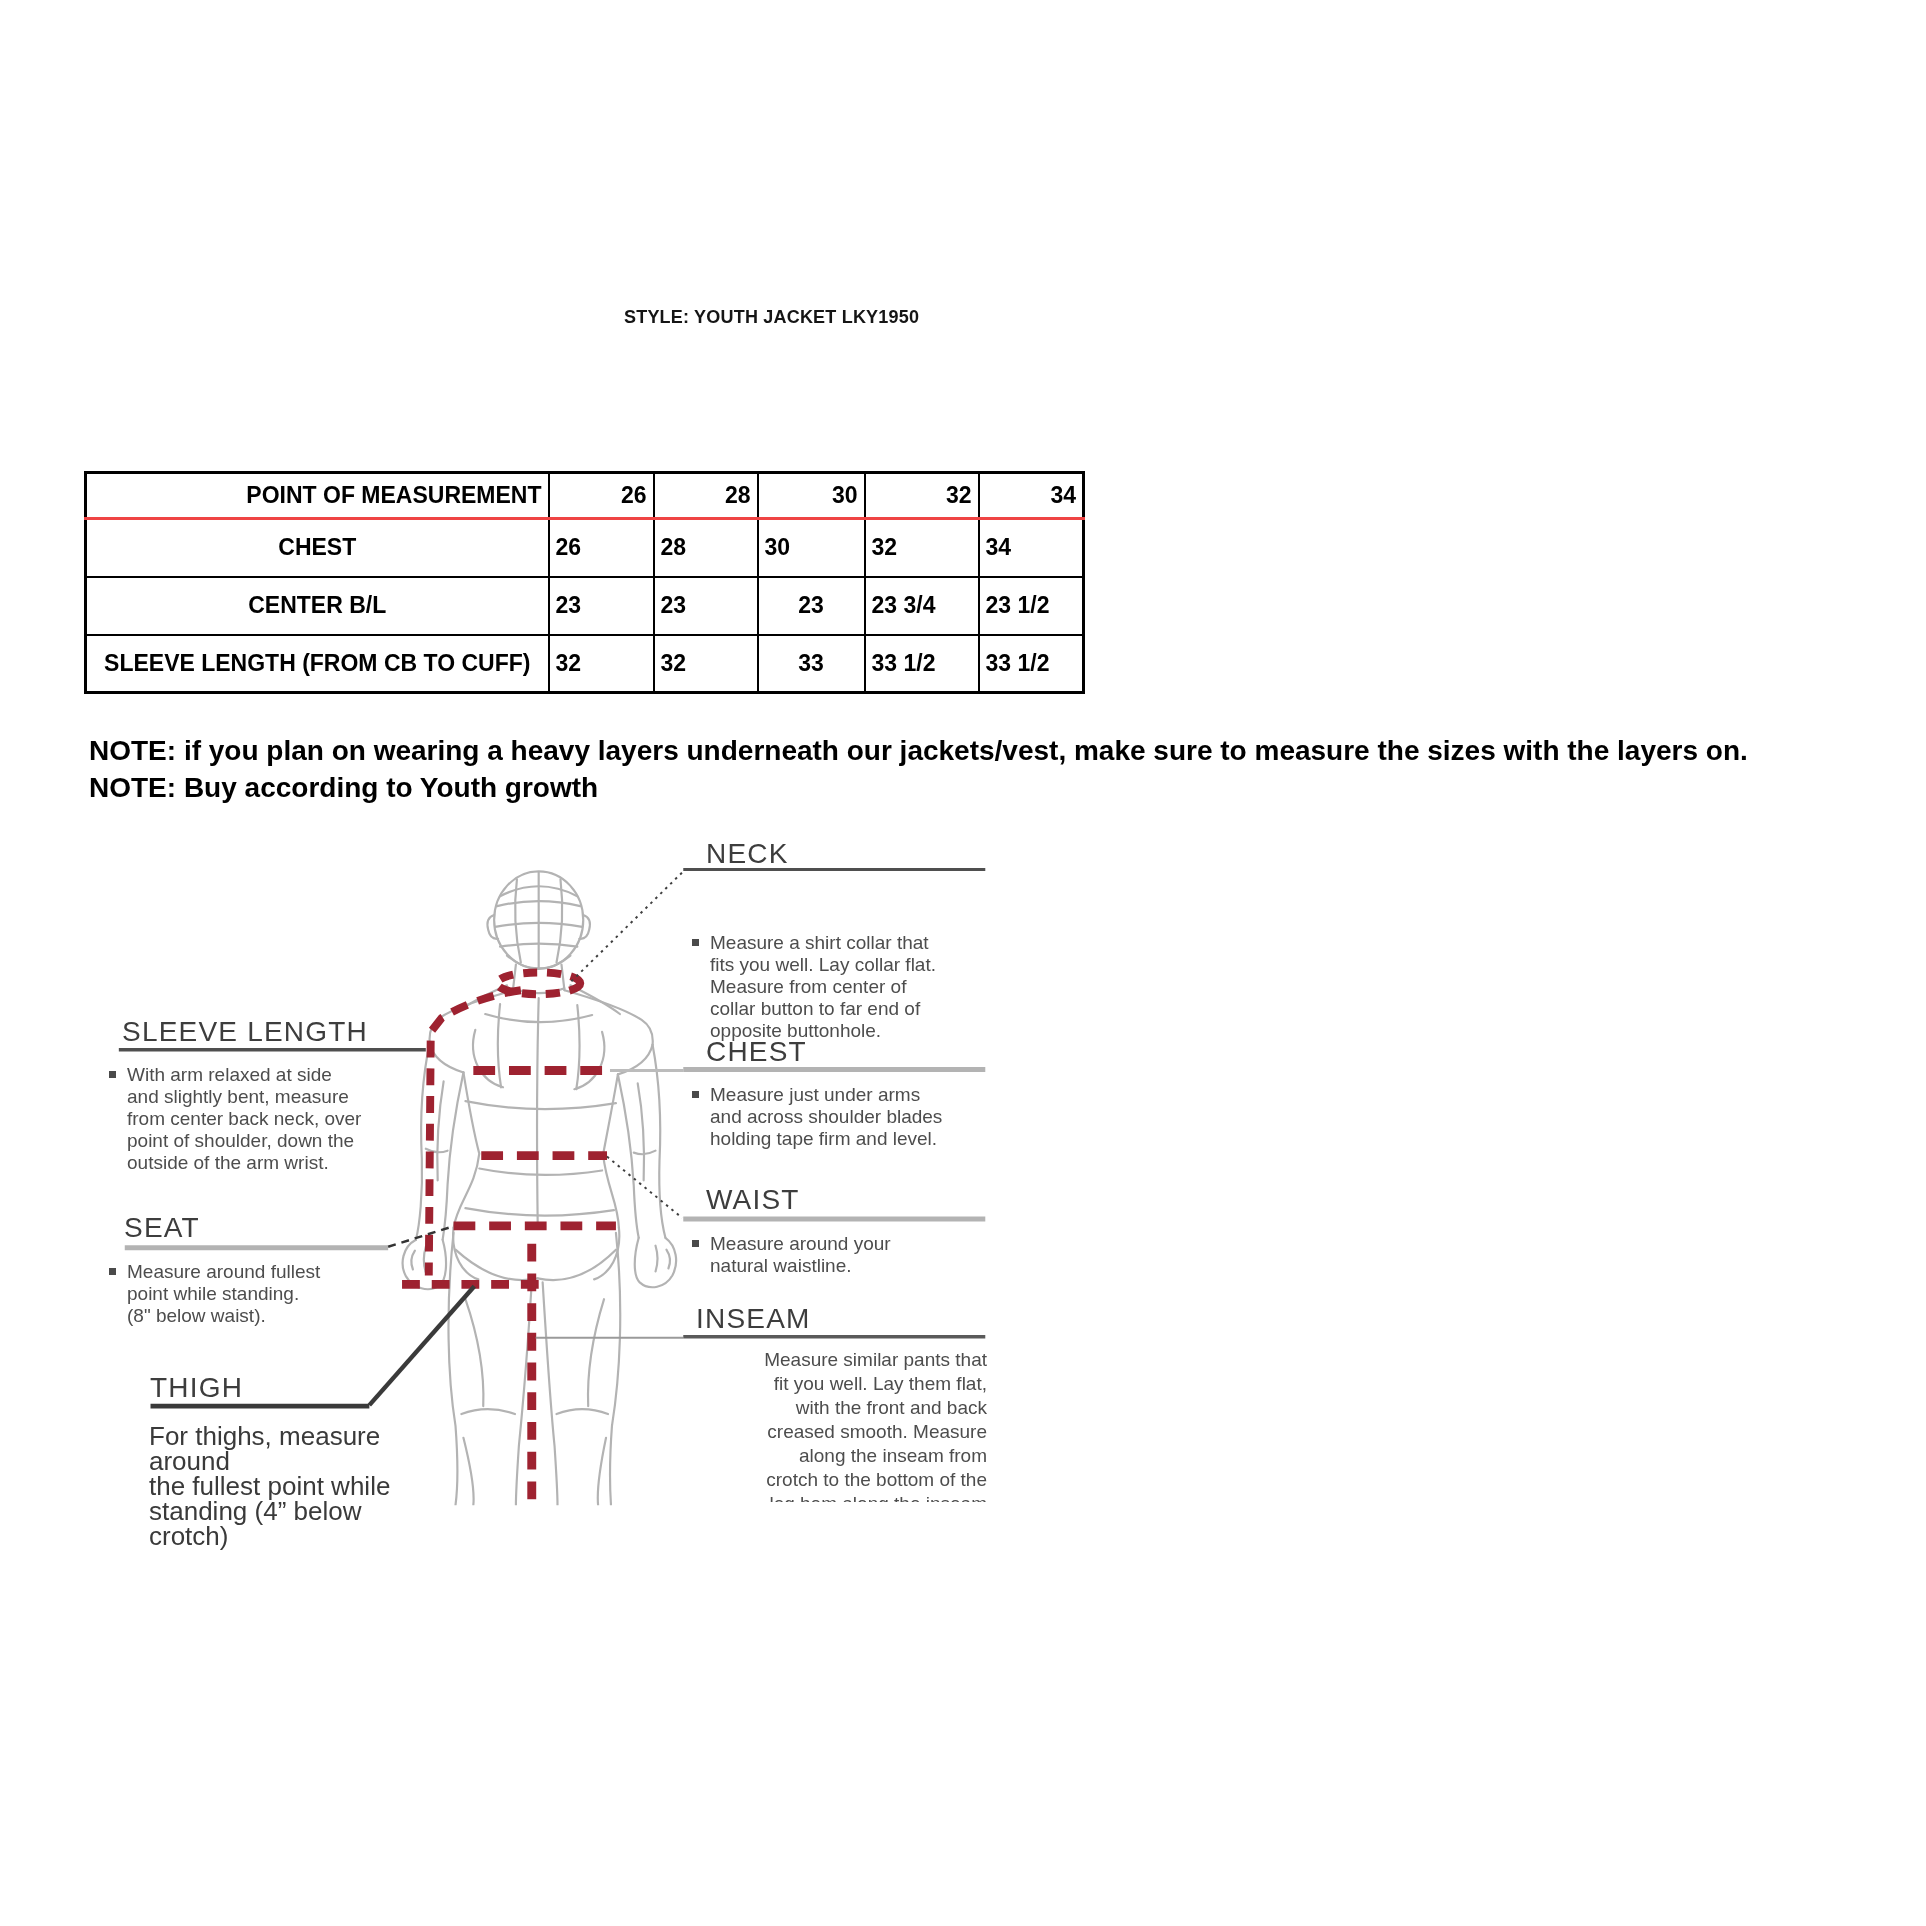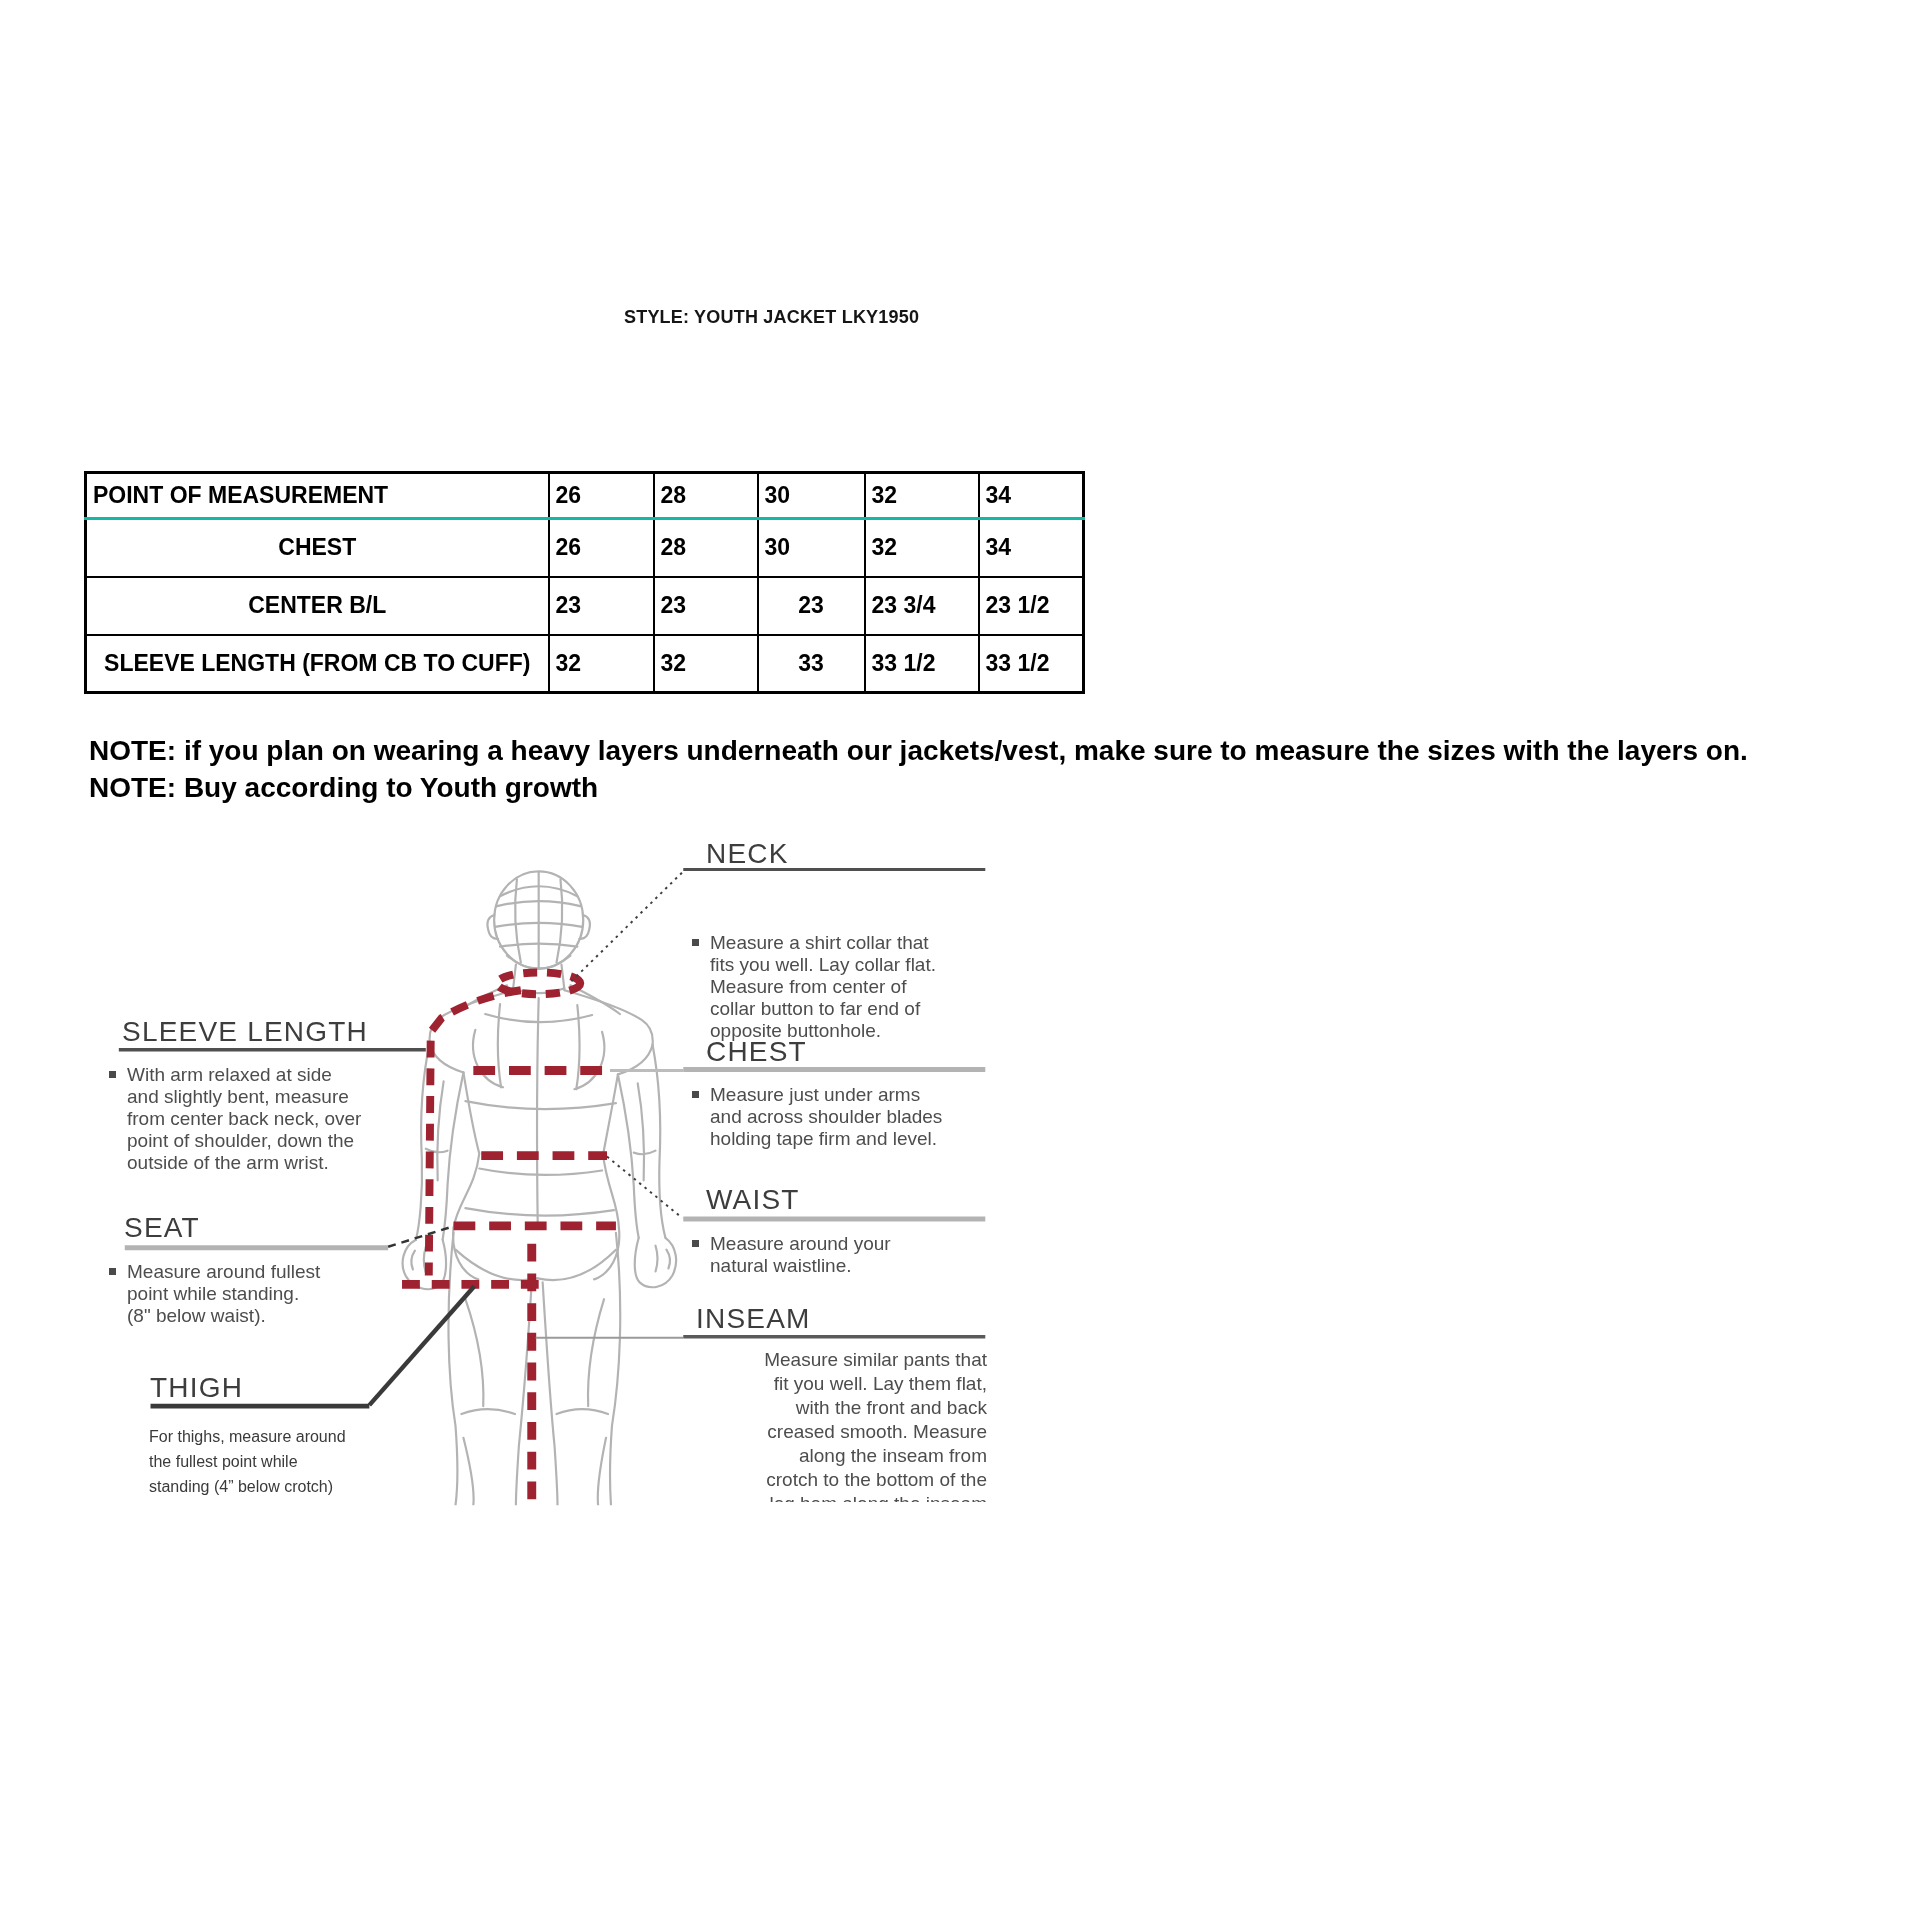--- a/index.html
+++ b/index.html
@@ -9,39 +9,39 @@
   
   .doc-title{position:absolute;left:624px;top:307px;font-size:18px;font-weight:bold;color:#151515;
              letter-spacing:0.2px;white-space:nowrap;}
 
   
   .size-table{position:absolute;left:84px;top:471px;border-collapse:collapse;table-layout:fixed;
               width:998px;font-weight:bold;font-size:23px;color:#000;border:3px solid #000;}
   .size-table th,.size-table td{border:2px solid #000;padding:0 6px;vertical-align:middle;overflow:hidden;white-space:nowrap;}
   .size-table tr{height:58px;}
   .size-table tr.hdr{height:46px;}
-  .size-table tr.hdr th{border-bottom:3px solid #14b8a6;text-align:left;}
+  .size-table tr.hdr th{border-bottom:3px solid #ef4444;text-align:right;}
   .size-table td.lbl{text-align:center;}
   .size-table td.num,.size-table th.num{text-align:left;}
   .size-table td.ctr{text-align:center;}
   .col-label{width:463px;}
   .col-s1{width:105px;} .col-s2{width:104px;} .col-s3{width:107px;} .col-s4{width:114px;} .col-s5{width:105px;}
 
   
   .note-line{position:absolute;left:89px;font-size:28px;font-weight:bold;color:#000000;white-space:nowrap;}
   .note-1{top:735px;} .note-2{top:772px;}
 
   
   .diagram-svg{position:absolute;left:0;top:0;}
   .ghead{position:absolute;font-size:28px;letter-spacing:1.2px;color:#3d3d3d;white-space:nowrap;}
   .gdesc{position:absolute;font-size:19px;line-height:22px;color:#4d4d4d;}
   .gdesc .txt{white-space:pre-line;display:block;}
   .gdesc .sq{position:absolute;left:-18px;top:7px;width:7px;height:7px;background:#4a4a4a;}
   .gdesc.inseam{line-height:24px;height:154px;overflow:hidden;}
-  .gdesc.thigh{font-size:16px;line-height:25px;color:#3a3a3a;}
+  .gdesc.thigh{font-size:26px;line-height:25px;color:#3a3a3a;}
 </style>
 </head>
 <body>
 
 <div id="page">
 
   <div class="doc-title">STYLE: YOUTH JACKET LKY1950</div>
 
   <table class="size-table">
     <colgroup>

